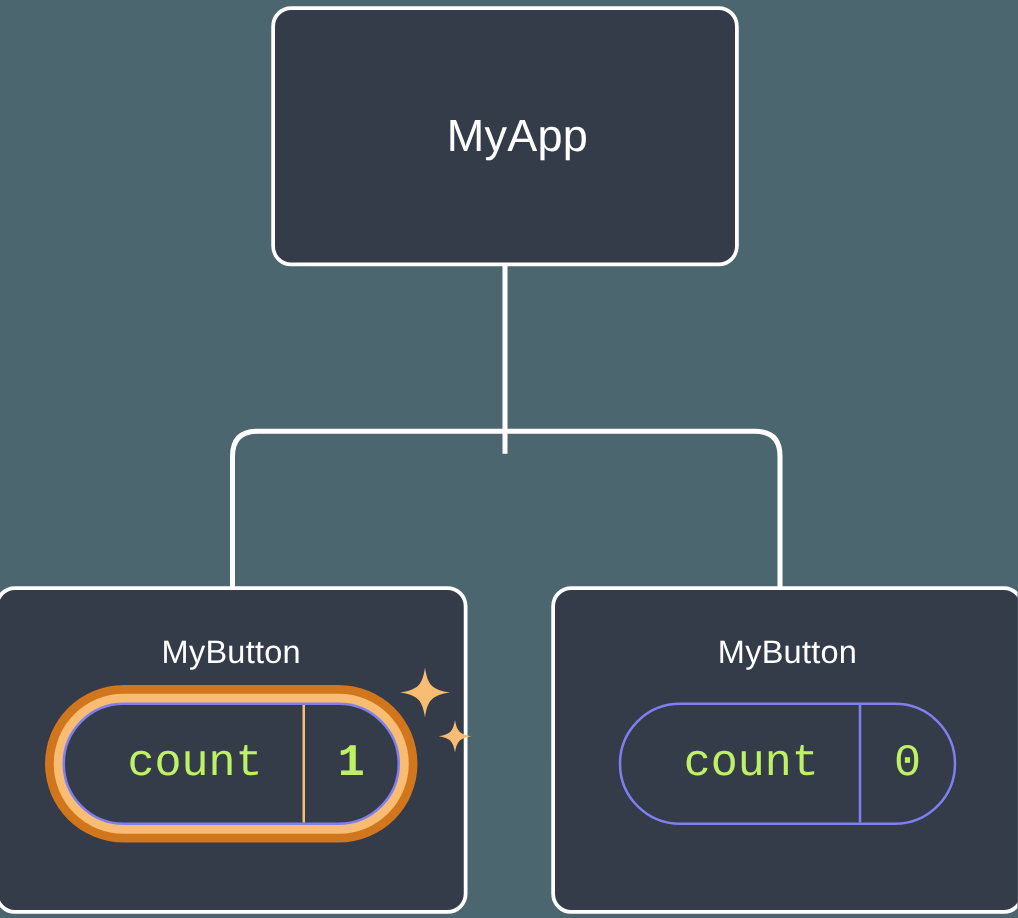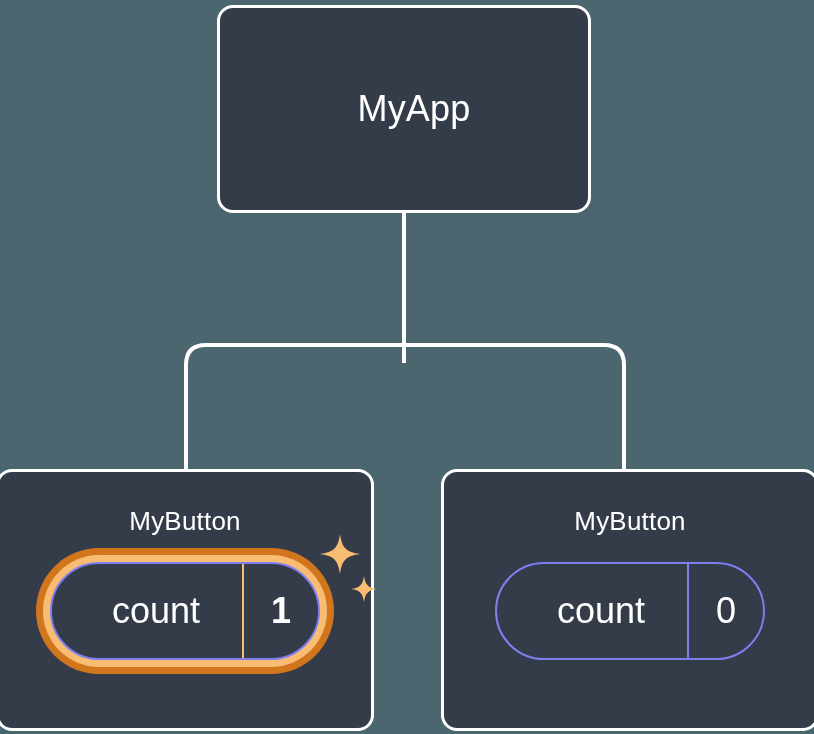--- a/index.html
+++ b/index.html
@@ -96,22 +96,23 @@
     background: #343b49;
     display: flex;
     align-items: stretch;
   }
 
   .pill-key,
   .pill-val {
     display: flex;
     align-items: center;
     justify-content: center;
-    color: #ffffff;
+    color: #bef264;
     line-height: 1;
+    font-family: Liberation Mono, monospace;
   }
   .pill-key {
     flex: 0 0 172px;
     font-size: 36px;
     font-weight: 400;
     padding-left: 18px;
   }
   .pill-val {
     flex: 1 1 auto;
     font-size: 36px;

